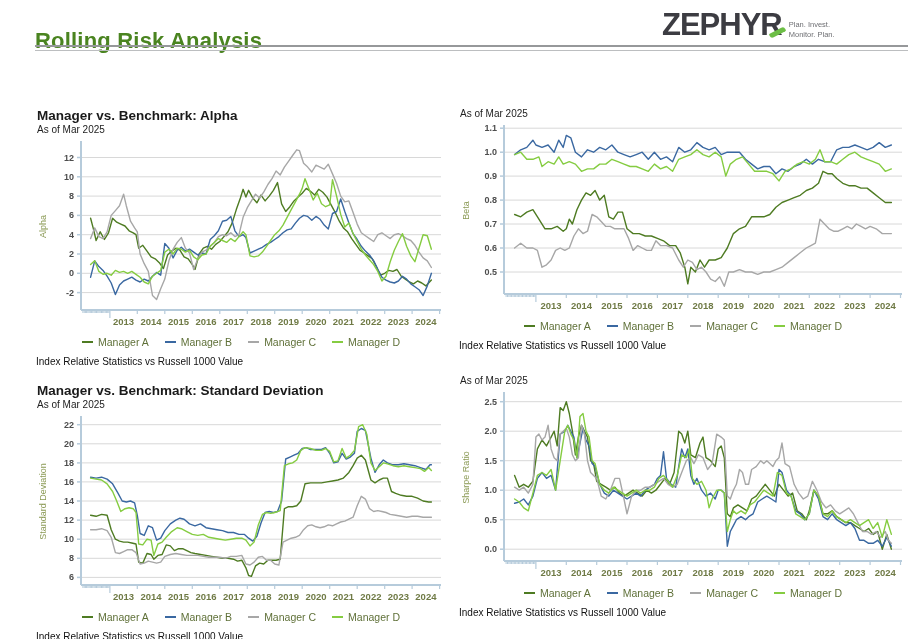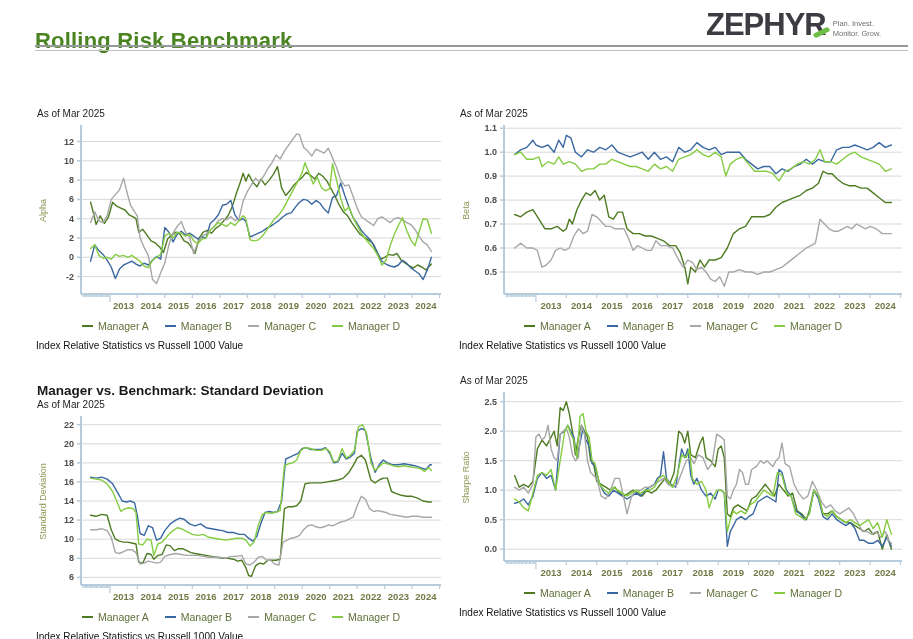--- a/index.html
+++ b/index.html
@@ -2,21 +2,21 @@
 <html><head>
 <meta charset="utf-8">
 <style>
   html,body{margin:0;padding:0;background:#fff}
   body{width:913px;height:639px;position:relative;overflow:hidden;
        font-family:"Liberation Sans",sans-serif;color:#1a1a1a}
   .page-title{position:absolute;left:35px;top:13px;font-size:22px;color:#4a8420;
               letter-spacing:.2px}
   .header-rule{position:absolute;left:35px;top:45px;width:873px;height:3px;
                border-top:2px solid #96989a;border-bottom:1px solid #bcbec0}
-  .logo{position:absolute;top:9px;left:706px;display:flex;align-items:center}
+  .logo{position:absolute;top:9px;left:662px;display:flex;align-items:flex-end}
   .logo-word{font-size:31px;font-weight:bold;color:#3c3c42;letter-spacing:-1px;line-height:1}
   .logo-r{position:relative;display:inline-block}
   .swoosh{position:absolute;right:-4px;bottom:5px;width:17px;height:5px;background:#6cbe45;
           transform:rotate(-27deg);border-radius:1px 3px 1px 3px}
   .logo-tag{margin:9px 0 0 7px;font-size:7.5px;font-weight:normal;color:#6e6f73;line-height:1.35}
   .chart-block{position:absolute;width:412px}
   #chart0{left:35px;top:108px}
   #chart1{left:458px;top:108px;width:450px}
   #chart2{left:35px;top:383px}
   #chart3{left:458px;top:375px;width:450px}
@@ -27,33 +27,34 @@
   .xtick{font-family:"Liberation Sans",sans-serif;font-size:9.5px;font-weight:bold;fill:#6f7a45}
   .ylab{font-family:"Liberation Sans",sans-serif;font-size:9px;fill:#8b9a55}
   .c-legend{text-align:center;font-size:10.5px;color:#5f7038;margin-top:2px;height:15px}
   .leg-item{margin:0 8px;white-space:nowrap}
   .leg-dash{display:inline-block;width:11px;height:2px;margin-right:5px;vertical-align:3px}
   .c-foot{font-size:10px;margin-top:5px;margin-left:1px;color:#111}
 </style>
 </head>
 <body>
 
-<h1 class="page-title">Rolling Risk Benchmark</h1>
+<h1 class="page-title">Rolling Risk Analysis</h1>
 
 <div class="logo">
   <span class="logo-word"><span>ZEPHY</span><span class="logo-r"><span>R</span><span class="swoosh"></span></span></span>
   <span class="logo-tag">
     <span>Plan. Invest.</span><br>
-    <span>Monitor. Grow.</span>
+    <span>Monitor. Plan.</span>
   </span>
 </div>
 
 <div class="header-rule"></div>
 
 <div class="chart-block" id="chart0">
+  <h2 class="c-title">Manager vs. Benchmark: Alpha</h2>
   <div class="c-sub">As of Mar 2025</div>
   <svg class="chart" width="412" height="196">
       <defs>
         <clipPath id="clip0">
           <rect x="46" y="3" width="360" height="171"></rect>
         </clipPath>
       </defs>
       <line x1="46" x2="406" y1="154.6" y2="154.6" stroke="#d8d8d8" stroke-width="1"></line>
       <line x1="42" x2="46" y1="154.6" y2="154.6" stroke="#b6cbdb" stroke-width="1.5"></line>
       <text class="ytick" x="39" y="157.6" text-anchor="end">-2</text>

